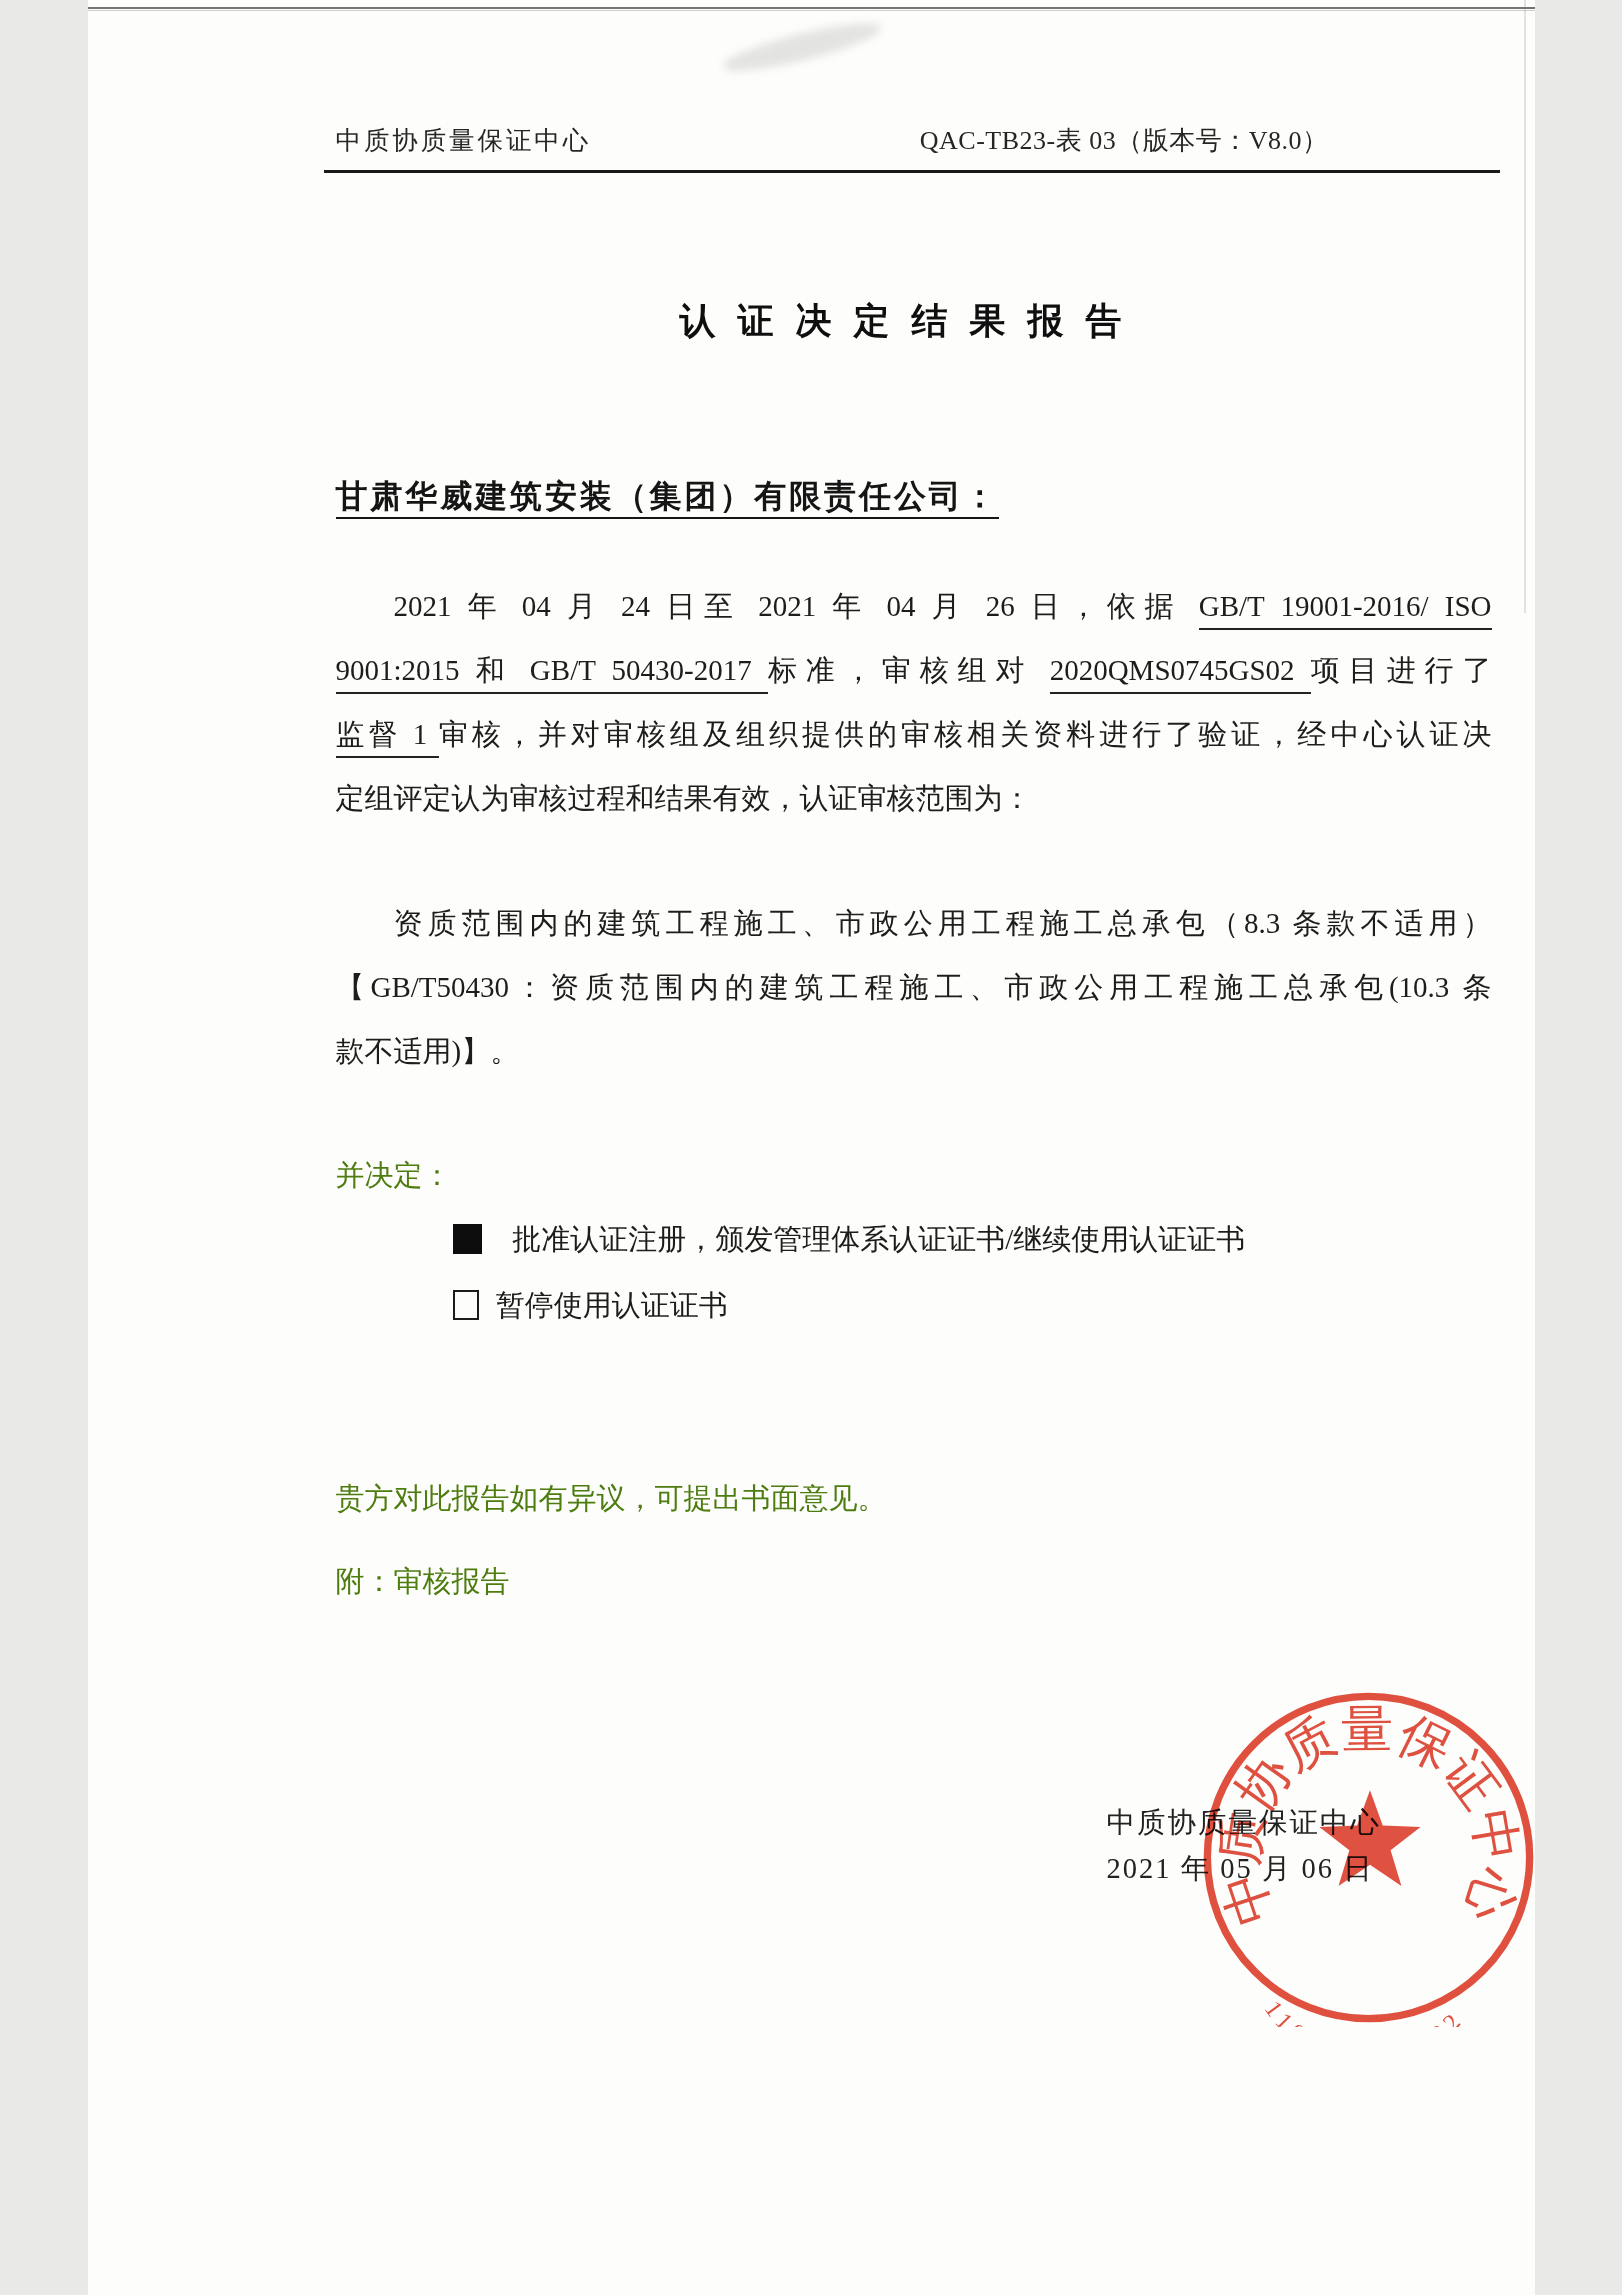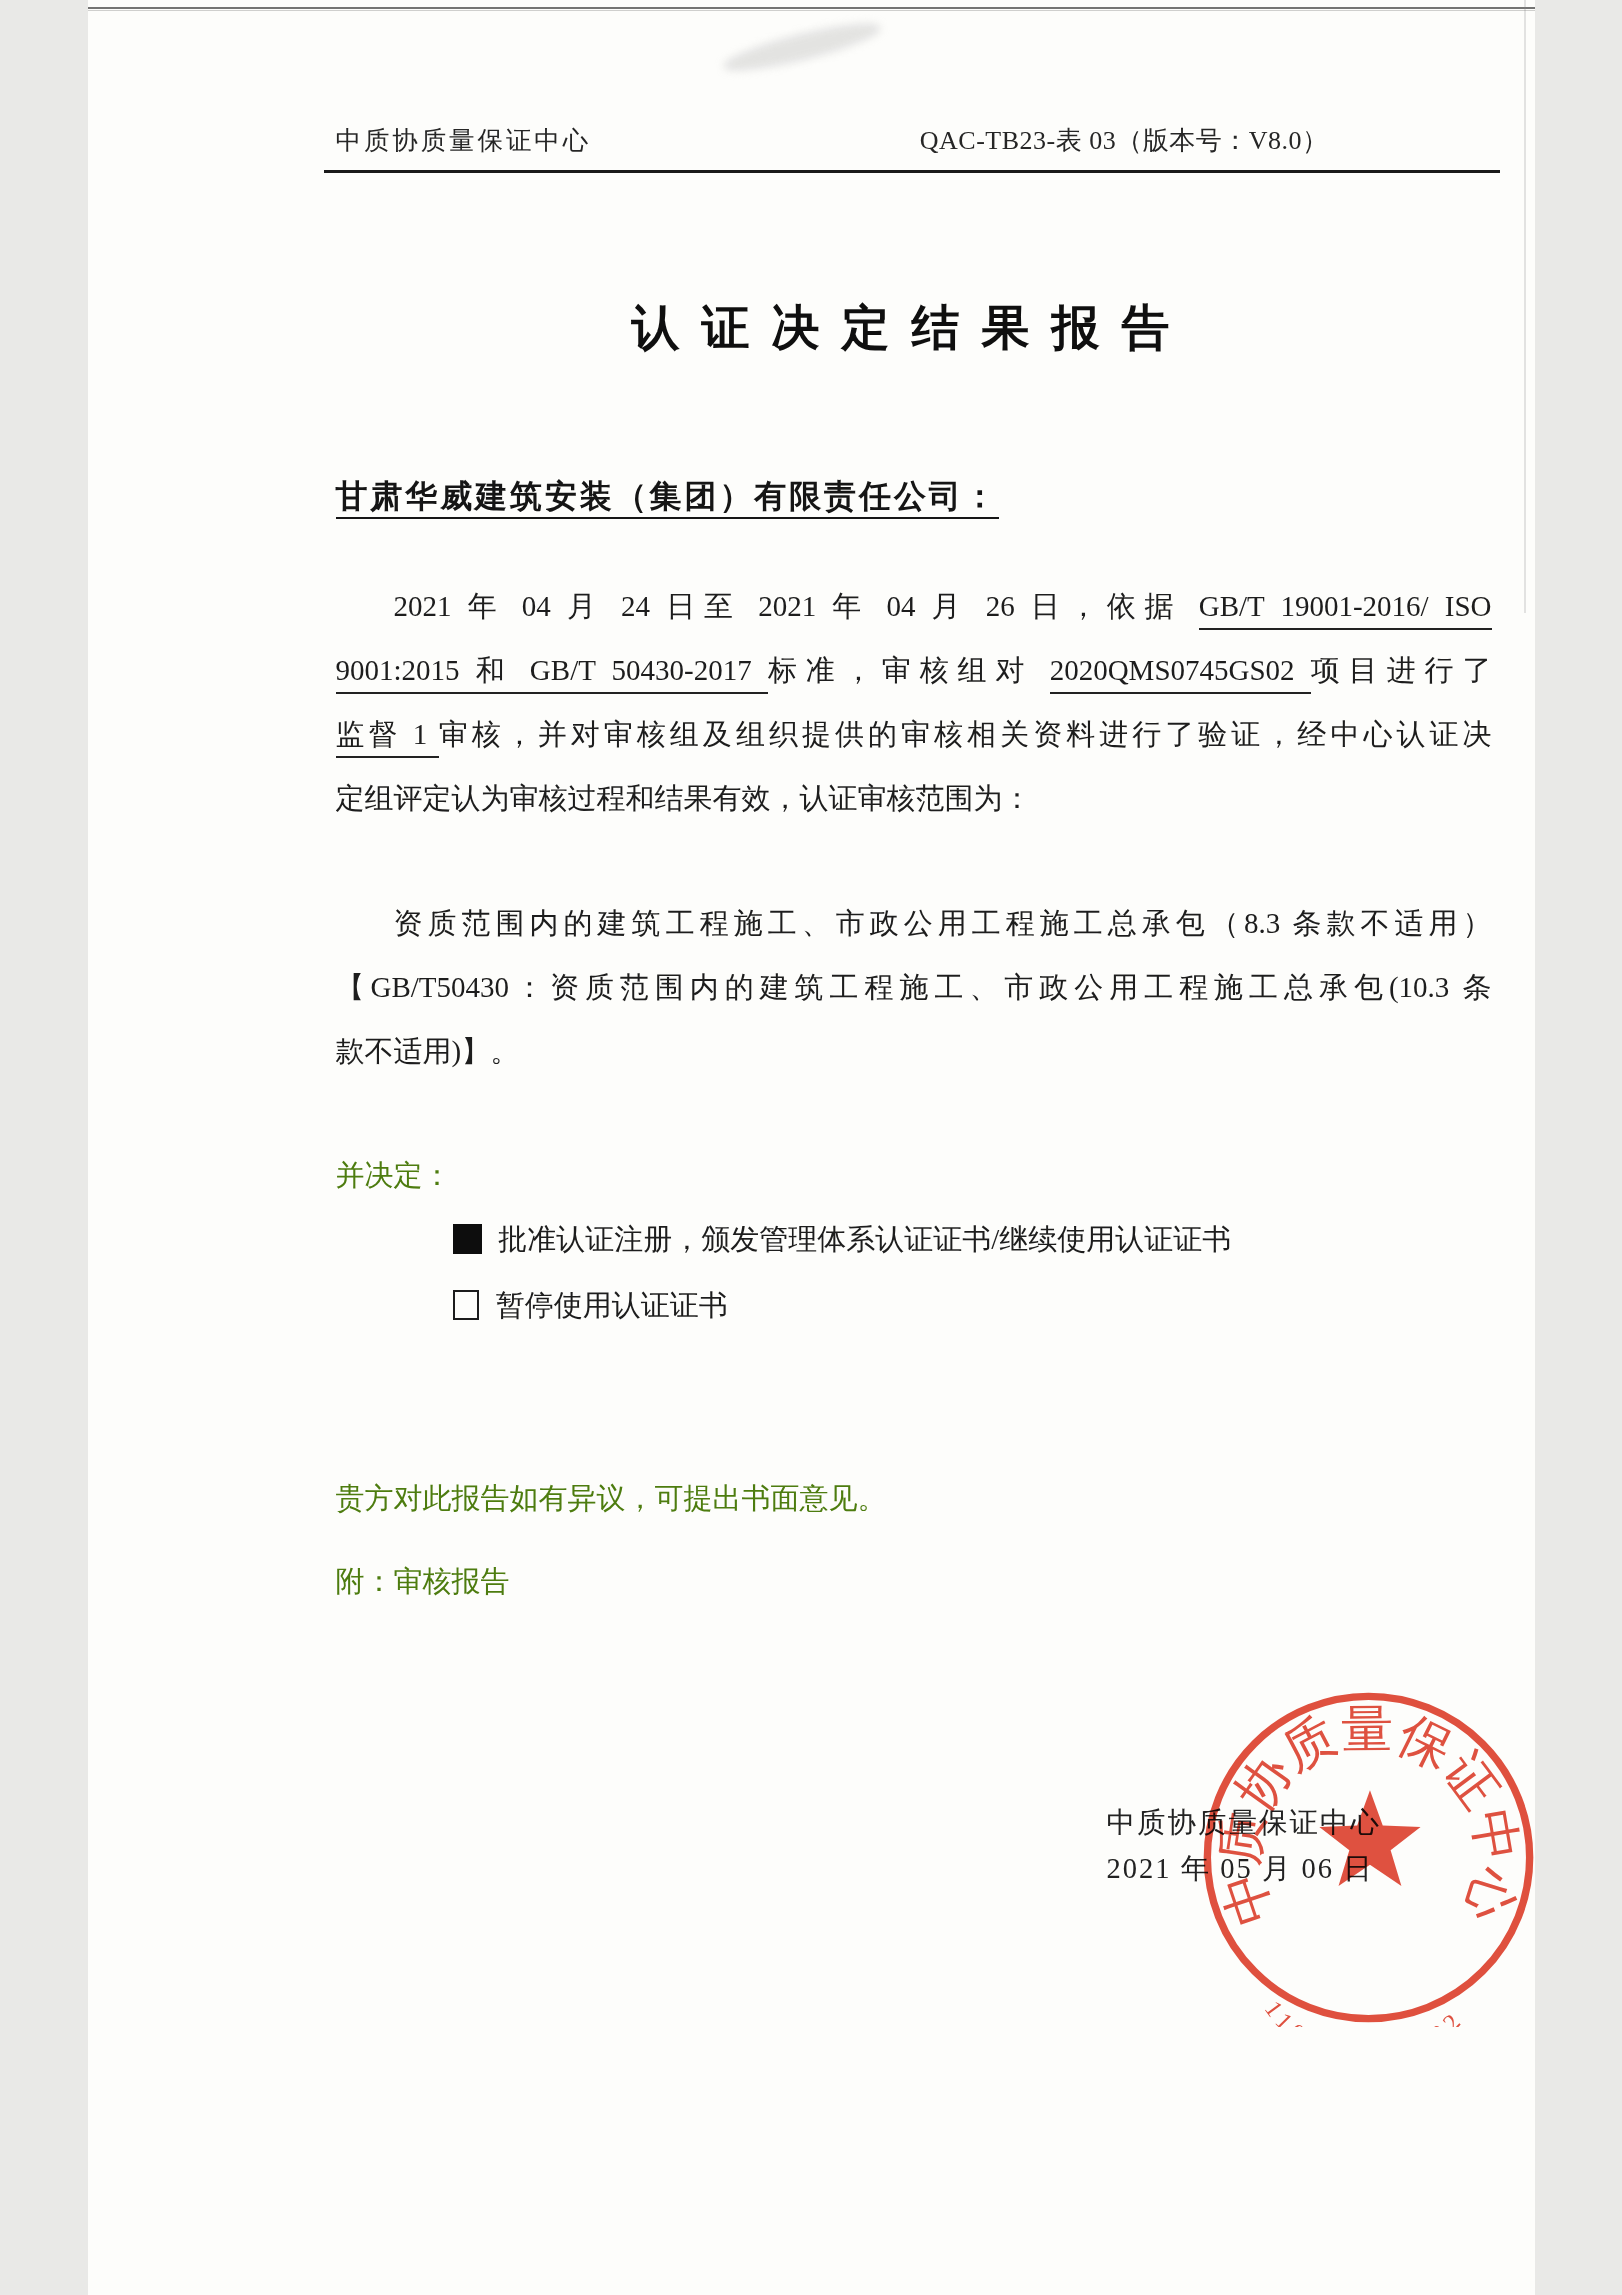--- a/index.html
+++ b/index.html
@@ -14,40 +14,40 @@
   .top-edge2{position:absolute;left:0;top:9.8px;width:1623px;height:1px;background:#8a8a8a;opacity:.4;}
   .smudge{position:absolute;left:633px;top:34px;width:162px;height:25.5px;background:rgba(165,165,165,.30);
           border-radius:50%;transform:rotate(-14deg);filter:blur(4.4px);}
   .right-edge{position:absolute;right:8.8px;top:0;width:2px;height:613px;background:rgba(130,130,130,.22);}
   
   .hdr-left{position:absolute;left:248px;top:123px;font-size:25.5px;letter-spacing:2.9px;color:#262626;}
   .hdr-right{position:absolute;right:206px;top:123px;font-size:26px;letter-spacing:0.5px;color:#262626;}
   .hdr-rule{position:absolute;left:236px;top:170px;width:1176px;height:3.4px;background:#1a1a1a;}
   
   .title{position:absolute;left:236px;top:302px;width:1176px;text-align:center;
-         font-size:48px;font-weight:bold;color:#0f0f0f;letter-spacing:22px;line-height:1.1;}
+         font-size:36px;font-weight:bold;color:#0f0f0f;letter-spacing:22px;line-height:1.1;}
   
   .addressee{position:absolute;left:248px;top:475px;font-size:32px;font-weight:bold;
              letter-spacing:2.9px;color:#151515;}
   .addressee .inner{border-bottom:2.5px solid #161616;padding-bottom:3.4px;}
   
   .para{position:absolute;left:248px;width:1156px;font-size:29px;color:#1d1d1d;}
   .tline{text-align:justify;text-align-last:justify;height:64px;line-height:64px;overflow:hidden;}
   .tline.indent{text-indent:58px;}
   .tline.lastline{text-align-last:left;}
   .u{border-bottom:2px solid #222;padding-bottom:6px;}
   #para1{top:574px;}
   #para2{top:891px;}
   .single{position:absolute;left:248px;font-size:29px;line-height:64px;height:64px;color:#4d7c0f;}
   #decide-label{top:1143px;}
   #objection{top:1466px;}
   #attachment{top:1549px;}
   
   .opt{position:absolute;left:365px;display:flex;align-items:flex-start;}
-  #opt1{top:1223px;}
+  #opt1{top:1223px;gap:14px;}
   #opt2{top:1289px;}
   .box{flex:0 0 auto;margin-top:1px;}
   .box.empty{width:22.6px;height:25.5px;border:2.9px solid #1c1c1c;background:transparent;}
   .box.checked{width:29px;height:30px;border:0;background:#0d0d0d;}
   .opt-label{margin-left:16.7px;font-size:29px;line-height:32px;color:#1d1d1d;white-space:nowrap;}
   
   .sig{position:absolute;left:1019px;top:1800px;font-size:28.5px;line-height:46px;color:#222;letter-spacing:2px;white-space:nowrap;}
   
   .seal{position:absolute;left:1111px;top:1688px;width:339px;height:339px;
         mix-blend-mode:multiply;opacity:.93;}

